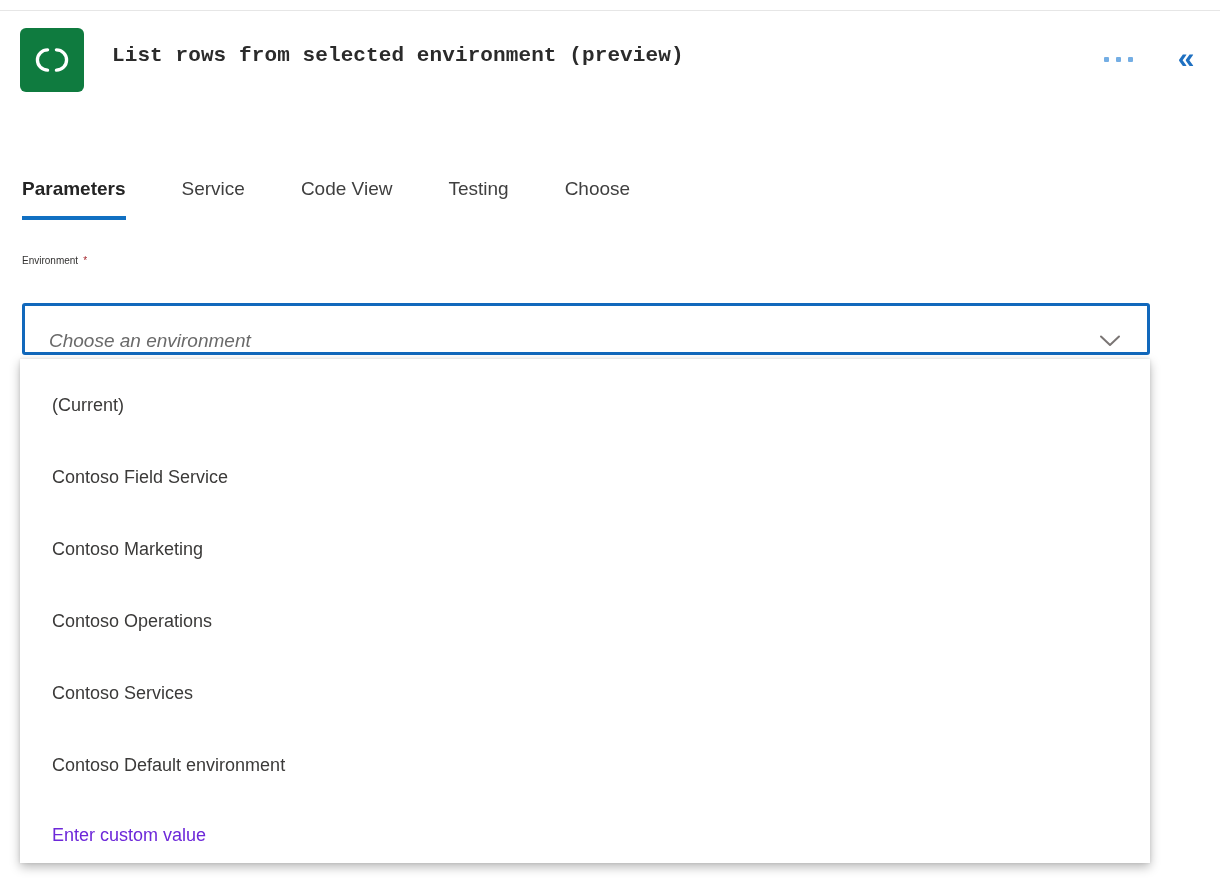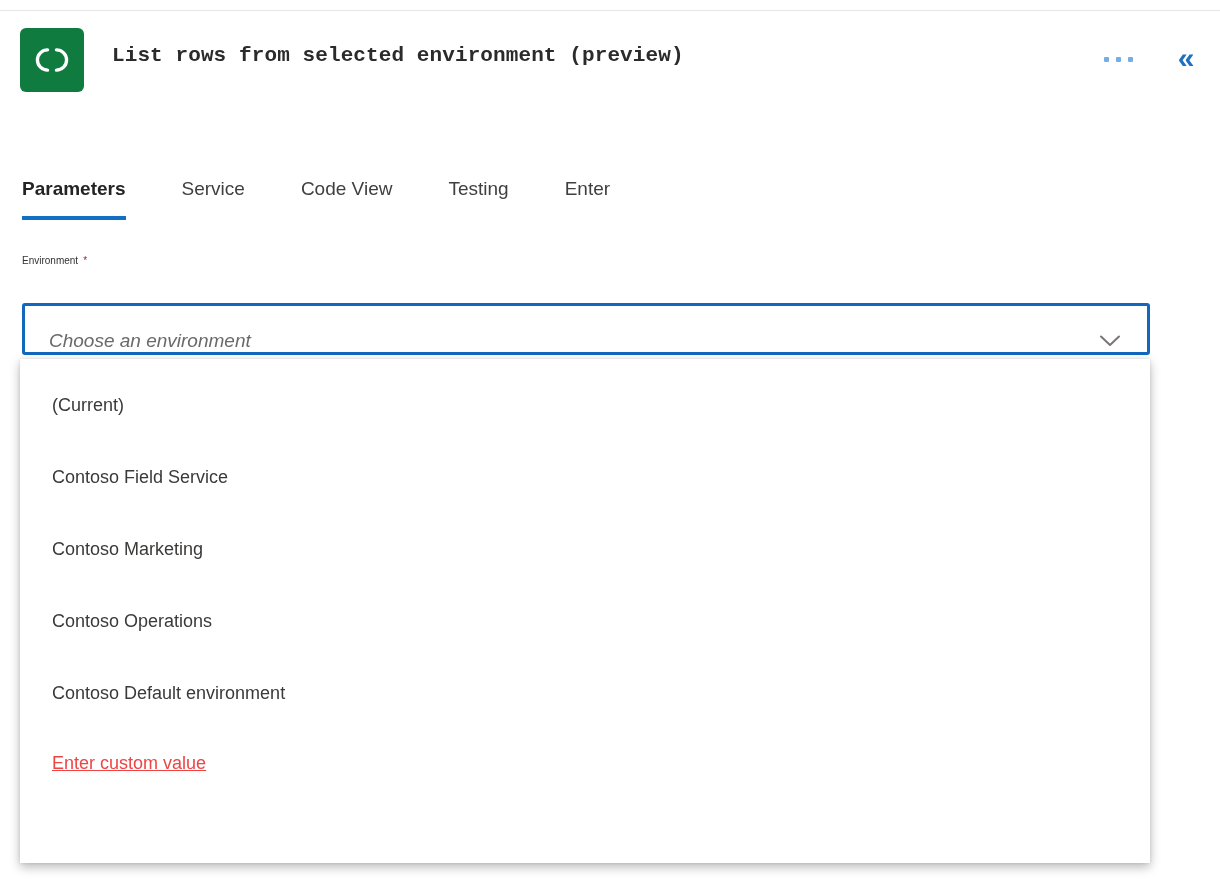--- a/index.html
+++ b/index.html
@@ -88,22 +88,21 @@
     padding-top: 10px;
   }
   .dropdown-option {
     height: 72px; display: flex; align-items: center;
     padding-left: 32px;
     font-size: 18px; color: #3b3a39;
     cursor: pointer;
   }
   .dropdown-option.custom-value {
     height: 68px;
-    color: #ef4444;
-    text-decoration: underline;
+    color: #6d28d9;
   }
 </style>
 </head>
 <body>
 
 <div class="top-line"></div>
 
 <div class="app-icon">
   <svg width="38" height="38" viewBox="0 0 24 24" fill="none">
     <path d="M9.2 5.6 A 6.4 6.4 0 1 0 9.2 18.4" stroke="#ffffff" stroke-width="2.1" stroke-linecap="round" fill="none"></path>
@@ -119,36 +118,37 @@
 </button>
 <button class="collapse-btn">
   <span>«</span>
 </button>
 
 <div class="tab-strip">
   <div class="tab active">Parameters</div>
   <div class="tab">Service</div>
   <div class="tab">Code View</div>
   <div class="tab">Testing</div>
-  <div class="tab">Enter</div>
+  <div class="tab">Choose</div>
 </div>
 
 <div class="field-label">
   <span>Environment</span><span class="required-mark">*</span>
 </div>
 
 <div class="combobox">
   <span class="placeholder">Choose an environment</span>
   <span class="chevron">
     <svg width="22" height="14" viewBox="0 0 22 14" fill="none">
       <path d="M2 2.5 L11 11 L20 2.5" stroke="#7a7574" stroke-width="2" stroke-linecap="round" stroke-linejoin="round" fill="none"></path>
     </svg>
   </span>
 </div>
 
 <div class="dropdown-panel">
   <div class="dropdown-option">(Current)</div>
   <div class="dropdown-option">Contoso Field Service</div>
   <div class="dropdown-option">Contoso Marketing</div>
   <div class="dropdown-option">Contoso Operations</div>
+  <div class="dropdown-option">Contoso Services</div>
   <div class="dropdown-option">Contoso Default environment</div>
   <div class="dropdown-option custom-value">Enter custom value</div>
 </div>
 
 </body></html>

